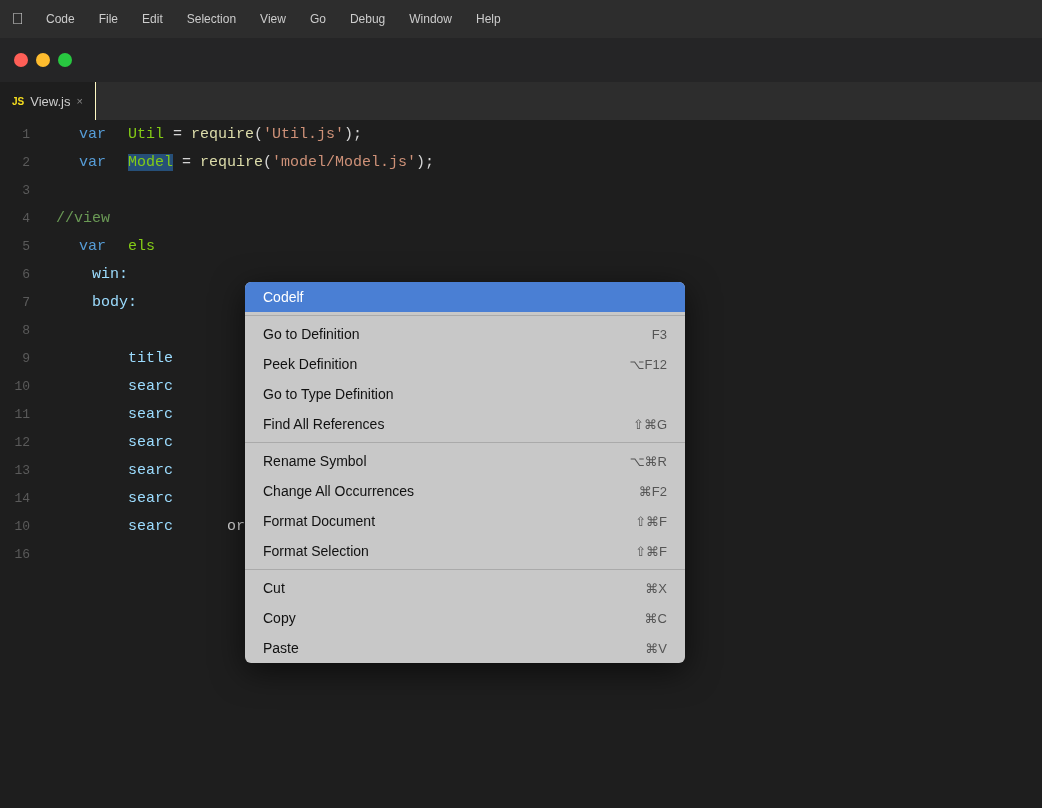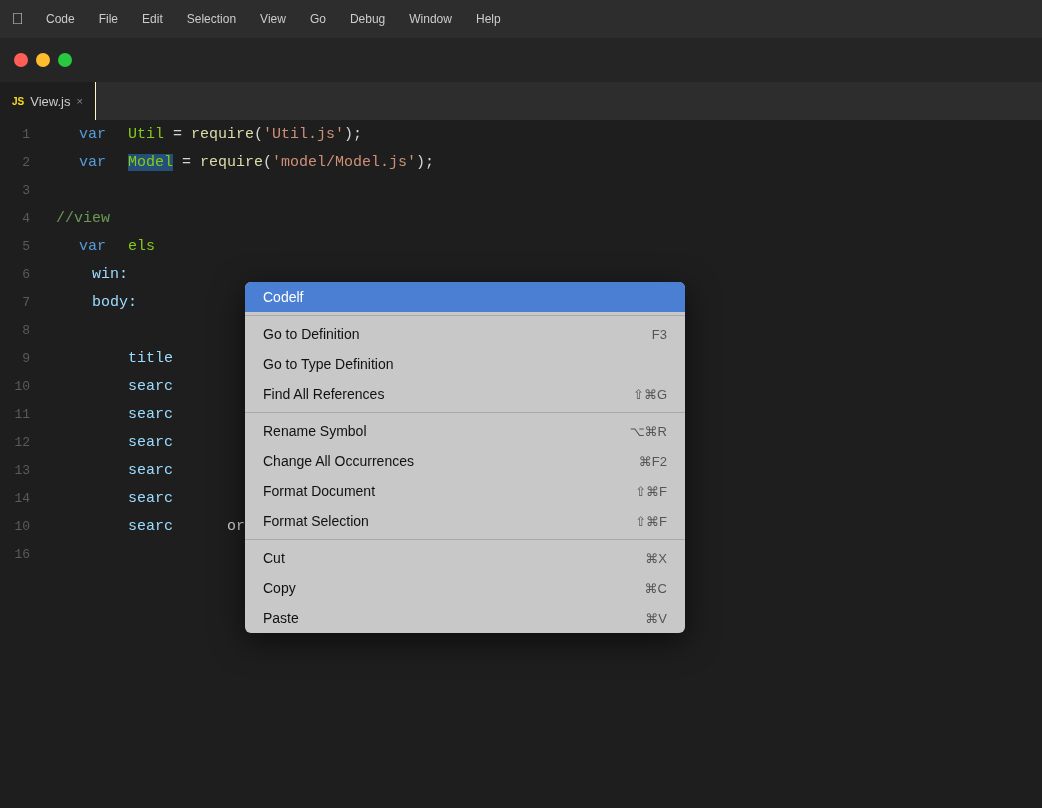--- a/index.html
+++ b/index.html
@@ -332,20 +332,24 @@
       <span class="shortcut"></span>
     </div>
 
     <div class="cm-separator"></div>
 
     <div class="cm-item">
       <span class="cm-label">Go to Definition</span>
       <span class="shortcut">F3</span>
     </div>
     <div class="cm-item">
+      <span class="cm-label">Peek Definition</span>
+      <span class="shortcut">⌥F12</span>
+    </div>
+    <div class="cm-item">
       <span class="cm-label">Go to Type Definition</span>
       <span class="shortcut"></span>
     </div>
     <div class="cm-item">
       <span class="cm-label">Find All References</span>
       <span class="shortcut">⇧⌘G</span>
     </div>
 
     <div class="cm-separator"></div>
 

